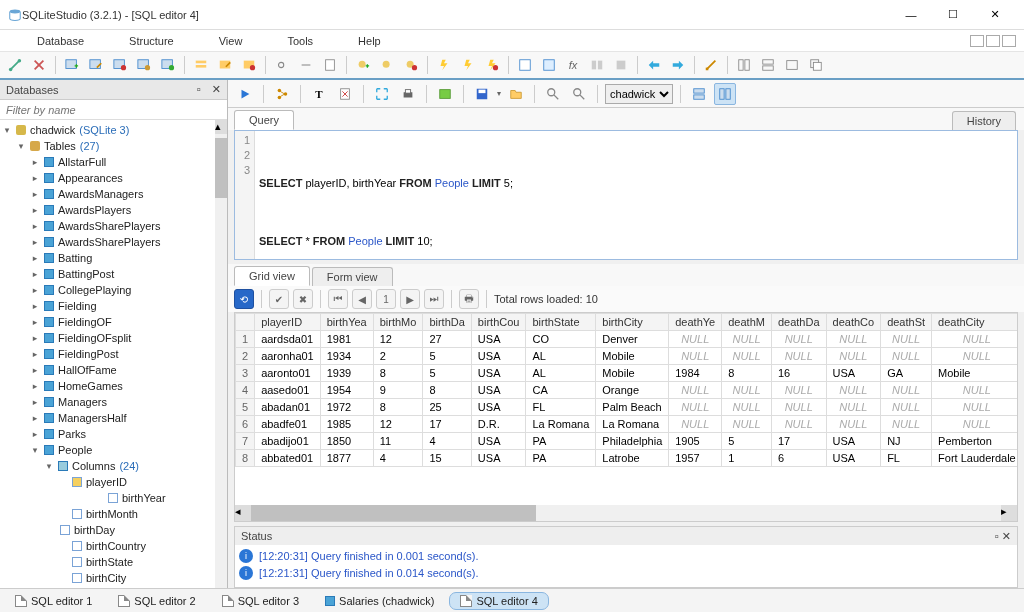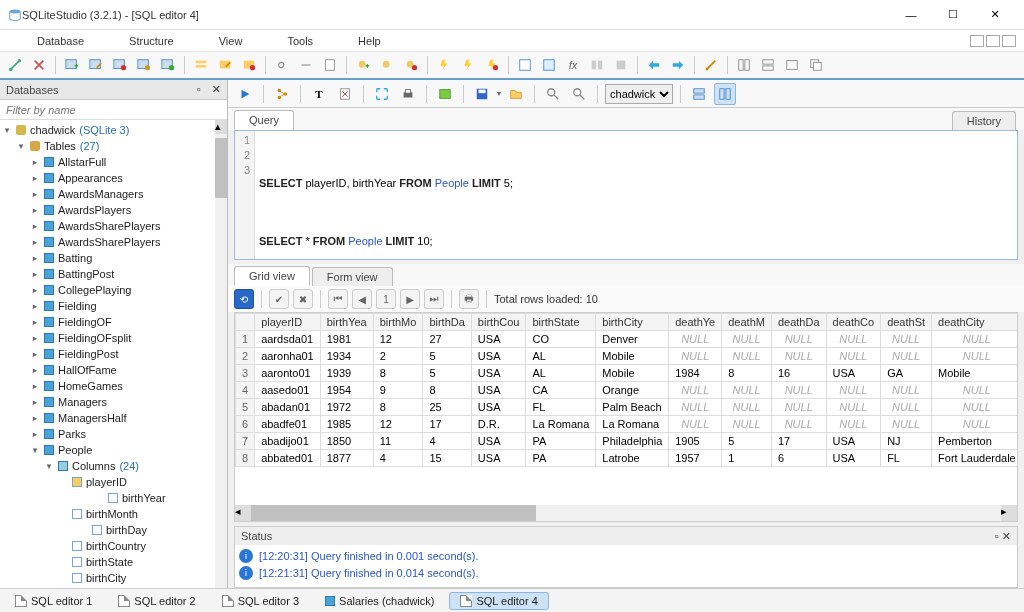--- a/index.html
+++ b/index.html
@@ -62,21 +62,21 @@
 .hscroll .harr { width: 16px; background: #ddd; }
 .hscroll .htrack { flex: 1; position: relative; }
 .hscroll .hthumb { position: absolute; left: 0; width: 38%; height: 100%; background: #c0c0c0; }
 .statuspanel { height: 62px; margin: 4px 6px 0 6px; border: 1px solid #ccc; background: #fff; display: flex; flex-direction: column; }
 .statustitle { height: 18px; background: #eee; display: flex; align-items: center; padding: 0 6px; color: #444; gap: 24px; }
 .statusbody { flex: 1; overflow: auto; padding: 2px 4px; }
 .statusbody .sline { display: flex; align-items: center; gap: 6px; height: 17px; color: #2a56c8; }
 .statusbody .sline .sic { width: 14px; height: 14px; border-radius: 50%; background: #2a76d6; color: #fff; font-size: 9px; display: flex; align-items: center; justify-content: center; }
 .bottombar { height: 24px; background: #f4f4f4; border-top: 1px solid #ccc; display: flex; align-items: center; padding: 0 4px; gap: 4px; }
 .btab { padding: 2px 10px; display: flex; align-items: center; gap: 4px; border: 1px solid transparent; border-radius: 3px; color: #222; }
-.btab.active { background: #cde3f5; border-color: #8ab6e0; }
+.btab.active { background: #cde3f5; border-color: #8ab6e0; border-radius: 7px; }
 .sqfile { width: 12px; height: 12px; background: #fff; border: 1px solid #888; position: relative; }
 .sqfile::after { content: ""; position: absolute; right: -1px; top: -1px; border: 3px solid #f4f4f4; border-left-color: #888; border-bottom-color: #888; }
 svg.ico { width: 14px; height: 14px; }
 </style>
 </head>
 <body>
 
 <div class="titlebar">
   <svg class="ico" viewBox="0 0 16 16">
       <ellipse cx="8" cy="4" rx="6" ry="2.2" fill="#6aa6d6"></ellipse>
@@ -468,21 +468,21 @@
             </span>
             <span class="lbl">birthYear</span>
           </div>
           <div class="row" style="padding-left: 56px;">
             <span class="tw"></span>
             <span class="ic">
               <span class="colc"></span>
             </span>
             <span class="lbl">birthMonth</span>
           </div>
-          <div class="row" style="padding-left: 76px;">
+          <div class="row" style="padding-left: 44px;">
             <span class="tw"></span>
             <span class="ic">
               <span class="colc"></span>
             </span>
             <span class="lbl">birthDay</span>
           </div>
           <div class="row" style="padding-left: 56px;">
             <span class="tw"></span>
             <span class="ic">
               <span class="colc"></span>

